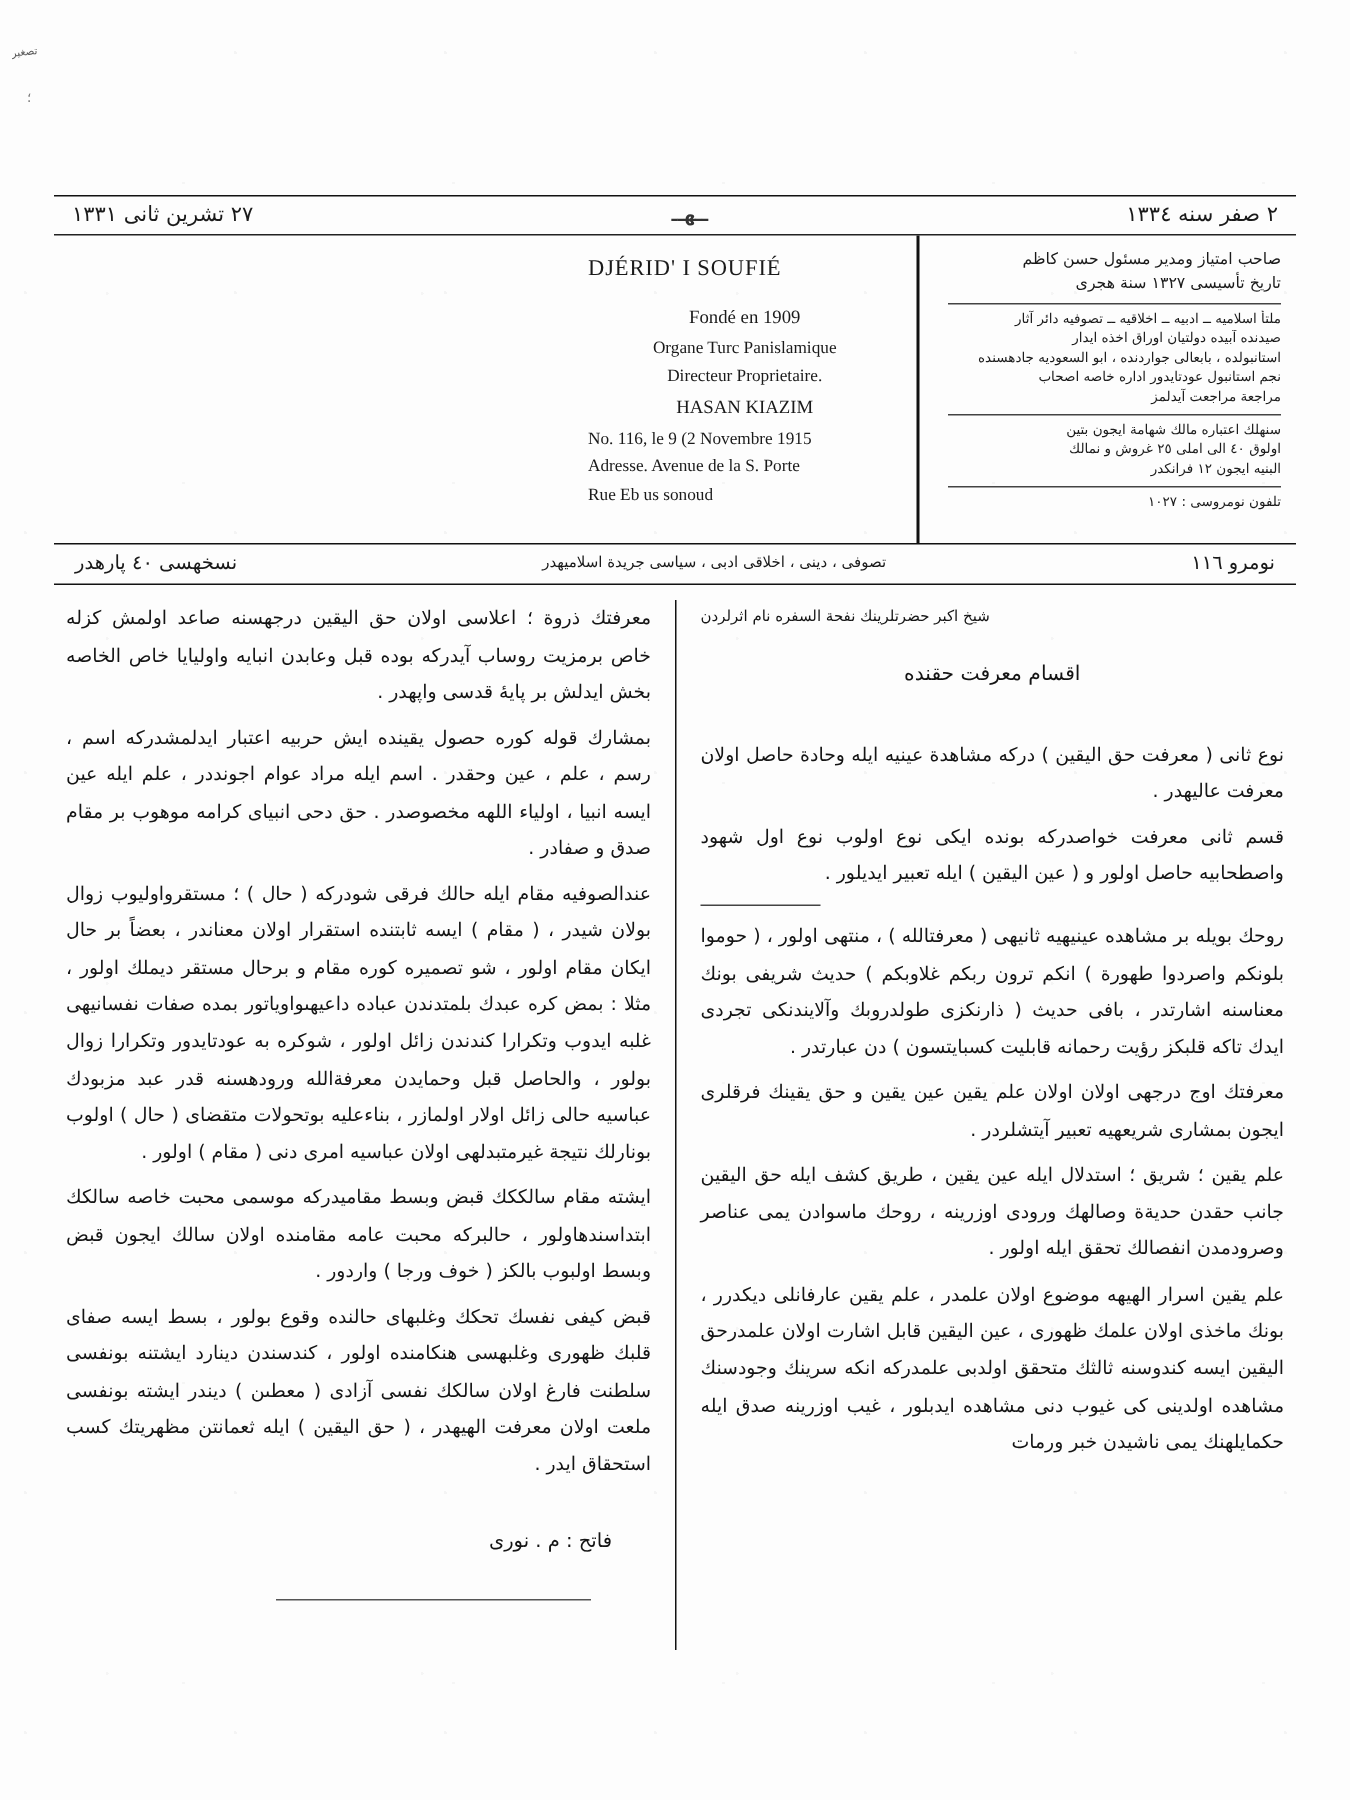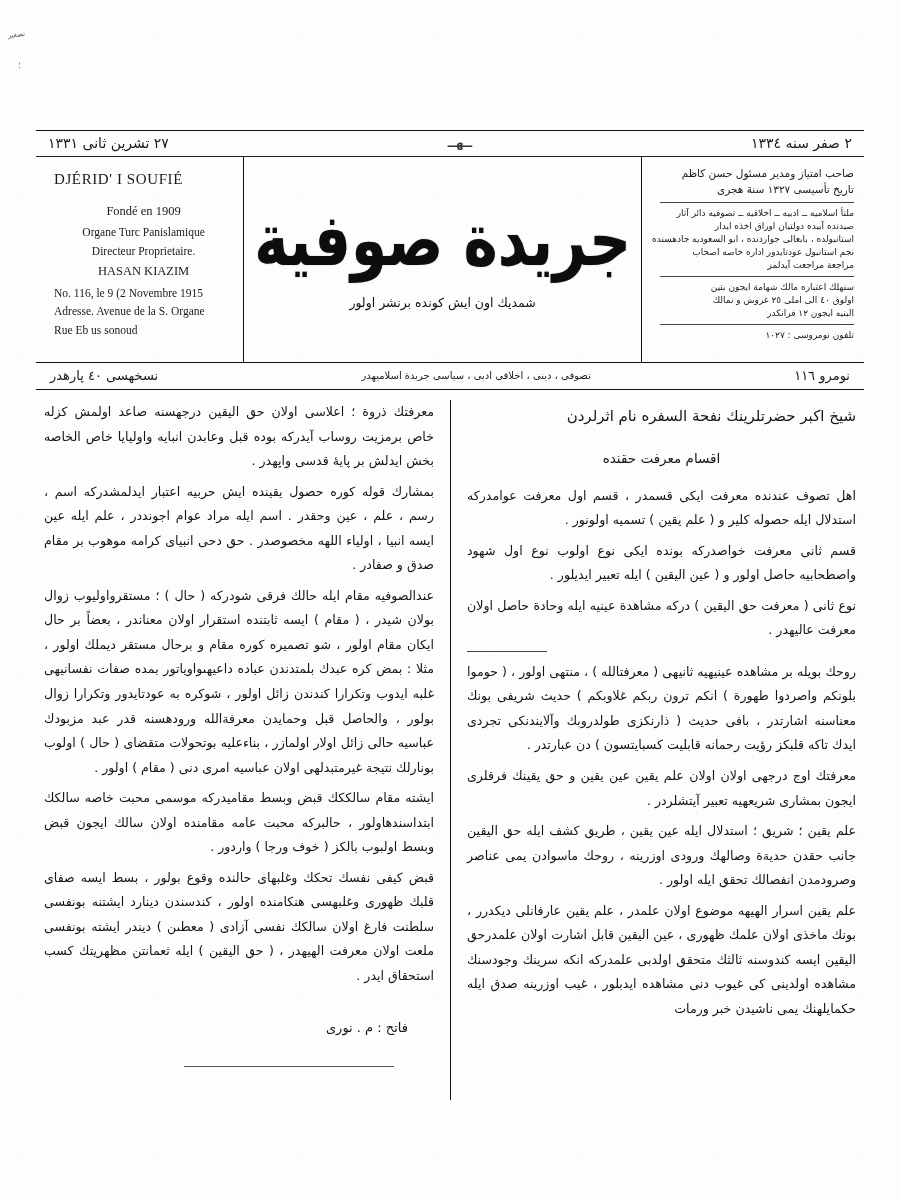--- a/index.html
+++ b/index.html
@@ -187,30 +187,30 @@
   .col-right {
     width: 50%;
     padding: 0 8px 0 16px;
     border-left: 1px solid #111;
   }
   .col-left {
     width: 50%;
     padding: 0 16px 0 8px;
   }
   .art-title {
-    text-align: right;
-    font-size: 15px;
+    text-align: left;
+    font-size: 10px;
     margin: 2px 0 14px 0;
     letter-spacing: 0;
     white-space: nowrap;
   }
   .art-sub {
     text-align: center;
     font-size: 13.5px;
-    margin: 0 0 12px 0;
+    margin: 0 0 29px 0;
   }
   .p { margin: 0 0 6px 0; }
   .hr-short {
     width: 80px;
     border-top: 1px solid #444;
     margin: 8px auto 8px 0;
   }
   .signature {
     margin-top: 26px;
     font-size: 13px;
@@ -256,53 +256,48 @@
         <div class="ln sm">نجم استانبول عودتايدور اداره خاصه اصحاب</div>
         <div class="ln sm">مراجعة مراجعت آيدلمز</div>
         <div class="sep"></div>
         <div class="ln sm">سنهلك اعتباره مالك شهامة ايجون بتين</div>
         <div class="ln sm">اولوق ٤٠ الى املى ٢٥ غروش و نمالك</div>
         <div class="ln sm">البنيه ايجون ١٢ فرانكدر</div>
         <div class="sep"></div>
         <div class="ln sm">تلفون نومروسى : ١٠٢٧</div>
       </div>
 
-      <div class="mast-col mast-center">
-        <div class="logo-arabic">جريدة صوفية</div>
-        <div class="logo-sub">شمديك اون ايش كونده برنشر اولور</div>
-      </div>
 
       <div class="mast-col mast-left">
         <div class="title">DJÉRID' I SOUFIÉ</div>
         <div class="ctr">Fondé en 1909</div>
         <div class="ctr small">Organe Turc Panislamique</div>
         <div class="ctr small">Directeur Proprietaire.</div>
         <div class="ctr">HASAN KIAZIM</div>
         <div class="small">No. 116, le 9 (2 Novembre 1915</div>
-        <div class="small">Adresse. Avenue de la S. Organe</div>
+        <div class="small">Adresse. Avenue de la S. Porte</div>
         <div class="small">Rue Eb us sonoud</div>
       </div>
 
     </div>
 
     <div class="strapline">
       <div>نومرو ١١٦</div>
       <div class="mid">تصوفى ، دينى ، اخلاقى ادبى ، سياسى جريدة اسلاميهدر</div>
       <div>نسخهسى ٤٠ پارهدر</div>
     </div>
 
     <div class="body-area">
 
       <div class="col col-right">
         <div class="art-title">شيخ اكبر حضرتلرينك نفحة السفره نام اثرلردن</div>
         <div class="art-sub">اقسام معرفت حقنده</div>
 
-        <div class="p">اهل تصوف عندنده معرفت ايكى قسمدر ، قسم اول معرفت عوامدرکه استدلال ايله حصوله كلير و ( علم يقين ) تسميه اولونور .</div>
+        <div class="p">نوع ثانى ( معرفت حق اليقين ) دركه مشاهدة عينيه ايله وحادة حاصل اولان معرفت عاليهدر .</div>
         <div class="p">قسم ثانى معرفت خواصدركه بونده ايكى نوع اولوب نوع اول شهود واصطحابيه حاصل اولور و ( عين اليقين ) ايله تعبير ايديلور .</div>
-        <div class="p">نوع ثانى ( معرفت حق اليقين ) دركه مشاهدة عينيه ايله وحادة حاصل اولان معرفت عاليهدر .</div>
         <div class="hr-short"></div>
         <div class="p">روحك بويله بر مشاهده عينيهيه ثانيهى ( معرفتالله ) ، منتهى اولور ، ( حوموا بلونكم واصردوا طهورة ) انكم ترون ربكم غلاوبكم ) حديث شريفى بونك معناسنه اشارتدر ، بافى حديث ( ذارنكزى طولدروبك وآلايندنكى تجردى ايدك تاكه قلبكز رؤيت رحمانه قابليت كسبايتسون ) دن عبارتدر .</div>
         <div class="p">معرفتك اوج درجهى اولان اولان علم يقين عين يقين و حق يقينك فرقلرى ايجون بمشارى شريعهيه تعبير آيتشلردر .</div>
         <div class="p">علم يقين ؛ شريق ؛ استدلال ايله عين يقين ، طريق كشف ايله حق اليقين جانب حقدن حديةة وصالهك ورودى اوزرينه ، روحك ماسوادن يمى عناصر وصرودمدن انفصالك تحقق ايله اولور .</div>
         <div class="p">علم يقين اسرار الهيهه موضوع اولان علمدر ، علم يقين عارفانلى ديكدرر ، بونك ماخذى اولان علمك ظهورى ، عين اليقين قابل اشارت اولان علمدرحق اليقين ايسه كندوسنه ثالثك متحقق اولدبى علمدركه انكه سرينك وجودسنك مشاهده اولدينى كى غيوب دنى مشاهده ايدبلور ، غيب اوزرينه صدق ايله حكمايلهنك يمى ناشيدن خبر ورمات</div>
       </div>
 
       <div class="col col-left">
         <div class="p">معرفتك ذروة ؛ اعلاسى اولان حق اليقين درجهسنه صاعد اولمش كزله خاص برمزيت روساب آیدرکه بوده قبل وعابدن انبايه واوليايا خاص الخاصه بخش ايدلش بر پايۀ قدسى واپهدر .</div>
         <div class="p">بمشارك قوله كوره حصول يقينده ايش حربيه اعتبار ايدلمشدرکه اسم ، رسم ، علم ، عين وحقدر . اسم ايله مراد عوام اجونددر ، علم ايله عين ايسه انبيا ، اولياء اللهه مخصوصدر . حق دحى انبياى كرامه موهوب بر مقام صدق و صفادر .</div>

